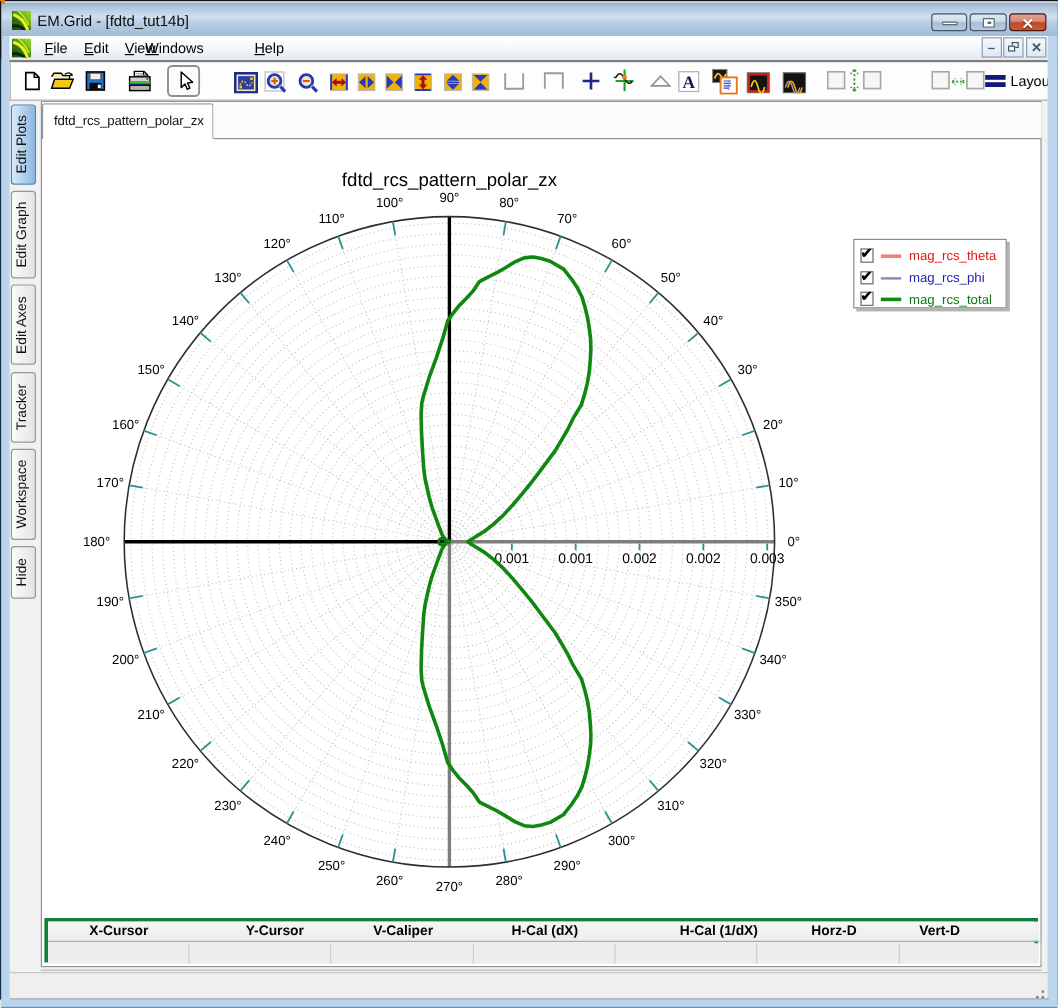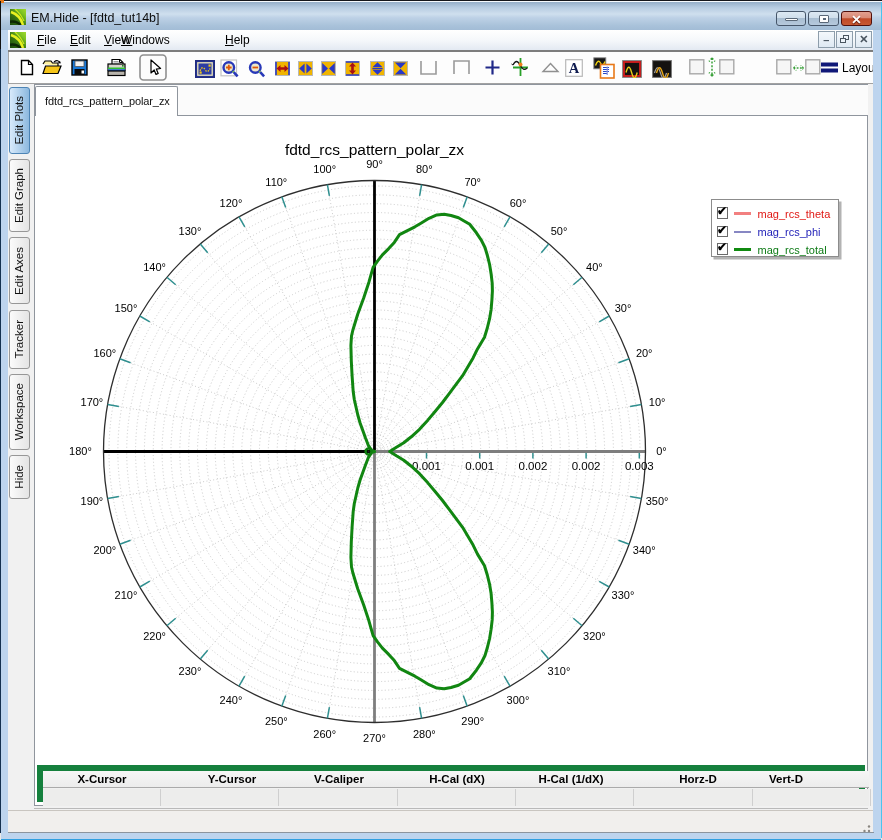--- a/index.html
+++ b/index.html
@@ -41,21 +41,21 @@
 #doctab span { position:absolute; left:9px; top:8px; font-size:11px; color:#111; letter-spacing:-0.1px; }
 
 #legend { position:absolute; left:676px; top:114px; width:128px; height:58px; background:#fff;
   border:1px solid #8c8c8c; box-shadow:2.5px 2.5px 0 rgba(128,128,128,0.6); }
 .lrow { position:absolute; left:4.5px; height:13px; }
 .lbox { position:absolute; left:0; top:0; width:11.5px; height:11.5px; background:#fdfdfd; border:1.2px solid #6a6a6a; }
 .lchk { position:absolute; left:0.5px; top:-3px; font-size:12px; color:#000; font-weight:bold; }
 .lline { position:absolute; left:17px; top:5px; width:17px; height:2.6px; }
 .ltext { position:absolute; left:41px; top:0.5px; font-size:11px; }
 
-#btable { position:absolute; left:2px; top:680px; width:828px; height:37px; border:6px solid #15803d; background:#f0f0f0; }
+#btable { position:absolute; left:2px; top:680px; width:828px; height:37px; border:3px solid #15803d; background:#f0f0f0; }
 #bhead { position:absolute; left:0; top:0; width:826px; height:17px; border-bottom:1px solid #aaa; background:linear-gradient(180deg,#f6f6f6,#ececec); }
 .hc { position:absolute; top:2px; width:118px; text-align:center; font-size:11.5px; font-weight:bold; color:#000; }
 #brow { position:absolute; left:0; top:18px; width:826px; height:17px; background:#ededec; }
 .dc { position:absolute; top:0; width:118px; height:17px; border-right:1px solid #cfcfcf; }
 
 #statusbar { position:absolute; left:8px; top:810px; width:866px; height:22px; background:#f1efed; border-top:1px solid #c9c5c0; }
 #grip { position:absolute; right:10px; bottom:3px; width:14px; height:13px; }
 </style></head>
 <body>
 <div id="win">
@@ -67,21 +67,21 @@
           <stop offset="0.45" stop-color="#3a7a14"></stop>
           <stop offset="0.75" stop-color="#7ec422"></stop>
           <stop offset="1" stop-color="#a0d830"></stop>
         </linearGradient>
       </defs>
 <rect width="16" height="16" fill="url(#gleaf109)"></rect>
 <path d="M-1 13 Q6 11 12 17" fill="none" stroke="#0c2806" stroke-width="2.5"></path>
 <path d="M1 3 Q10 6 13 16" fill="none" stroke="#e8f020" stroke-width="2.6"></path>
 <path d="M5 0 Q11 5 14 12" fill="none" stroke="#c8e81c" stroke-width="1.4"></path>
 </svg>
-  <div id="title-text">EM.Hide - [fdtd_tut14b]</div>
+  <div id="title-text">EM.Grid - [fdtd_tut14b]</div>
   <div class="capbtn" id="cap-min" style="left:776px;width:29.5px">
       <span style="position:absolute;left:8px;top:6px;width:13px;height:3.5px;background:#fdfdfd;border:1px solid #5a6878;border-radius:1px"></span>
     </div>
   <div class="capbtn" id="cap-max" style="left:808px;width:30.5px">
       <span style="position:absolute;left:10px;top:3px;width:10px;height:8px;background:#fdfdfd;border:1px solid #5a6878;border-radius:1px">
         <span style="position:absolute;left:2.5px;top:2px;width:3.5px;height:2.5px;background:#5a6878;display:block"></span>
       </span>
     </div>
   <div class="capbtn" id="cap-close" style="left:841px;width:31px">
       <span style="position:absolute;left:0;right:0;top:0.5px;text-align:center;color:#fff;font-size:12.5px;font-weight:bold;text-shadow:0 1px 1px #501008">✕</span>
@@ -99,21 +99,21 @@
       </defs>
 <rect width="16" height="16" fill="url(#gleaf1032)"></rect>
 <path d="M-1 13 Q6 11 12 17" fill="none" stroke="#0c2806" stroke-width="2.5"></path>
 <path d="M1 3 Q10 6 13 16" fill="none" stroke="#e8f020" stroke-width="2.6"></path>
 <path d="M5 0 Q11 5 14 12" fill="none" stroke="#c8e81c" stroke-width="1.4"></path>
 </svg>
   <div class="menuitem" style="left:37px"><u>F</u>ile</div>
   <div class="menuitem" style="left:70px"><u>E</u>dit</div>
   <div class="menuitem" style="left:104px"><u>V</u>iew</div>
   <div class="menuitem" style="left:121px"><u>W</u>indows</div>
-  <div class="menuitem" style="left:225px"><u>H</u>elp</div>
+  <div class="menuitem" style="left:212px"><u>H</u>elp</div>
   <div class="mdibtn" style="left:817.7px">
       <span style="top:2px">–</span>
     </div>
   <div class="mdibtn" style="left:836.3px">
       <span style="position:absolute;left:5.5px;top:3px;width:6px;height:5px;border:1.4px solid #4a5560"></span>
       <span style="position:absolute;left:3px;top:5.5px;width:6px;height:5px;border:1.4px solid #4a5560;background:#eef4fa"></span>
     </div>
   <div class="mdibtn" style="left:855.3px">
       <span style="top:1px">✕</span>
     </div>
@@ -305,21 +305,21 @@
             <span class="lline" style="background:#108a10"></span>
             <span class="ltext" style="color:#0c7a14">mag_rcs_total</span>
           </div>
       </div>
       <div id="btable">
         <div id="bhead">
             <div class="hc" style="left:0px">X-Cursor</div>
             <div class="hc" style="left:130px">Y-Cursor</div>
             <div class="hc" style="left:237px">V-Caliper</div>
             <div class="hc" style="left:355px">H-Cal (dX)</div>
-            <div class="hc" style="left:469px">H-Cal (1/dX)</div>
+            <div class="hc" style="left:500px">H-Cal (1/dX)</div>
             <div class="hc" style="left:596px">Horz-D</div>
             <div class="hc" style="left:684px">Vert-D</div>
           </div>
         <div id="brow">
             <div class="dc" style="left:0px"></div>
             <div class="dc" style="left:118px"></div>
             <div class="dc" style="left:237px"></div>
             <div class="dc" style="left:355px"></div>
             <div class="dc" style="left:473px"></div>
             <div class="dc" style="left:592px"></div>

